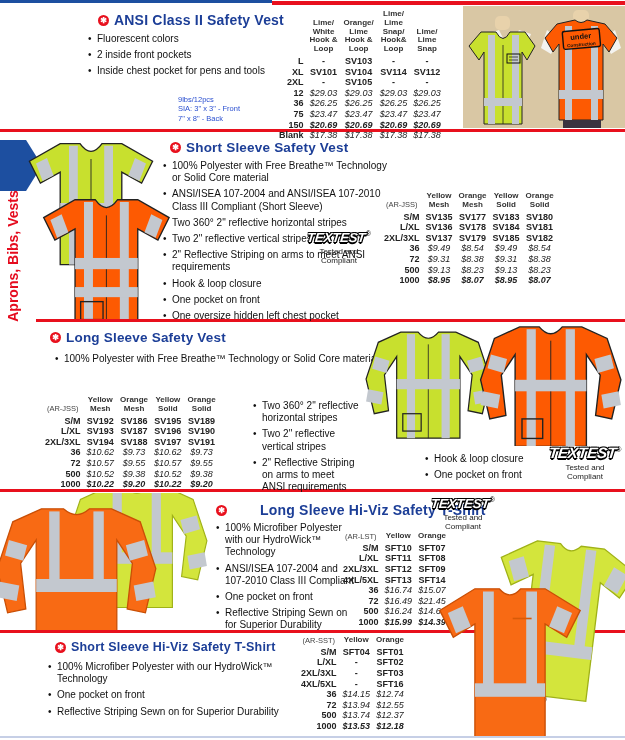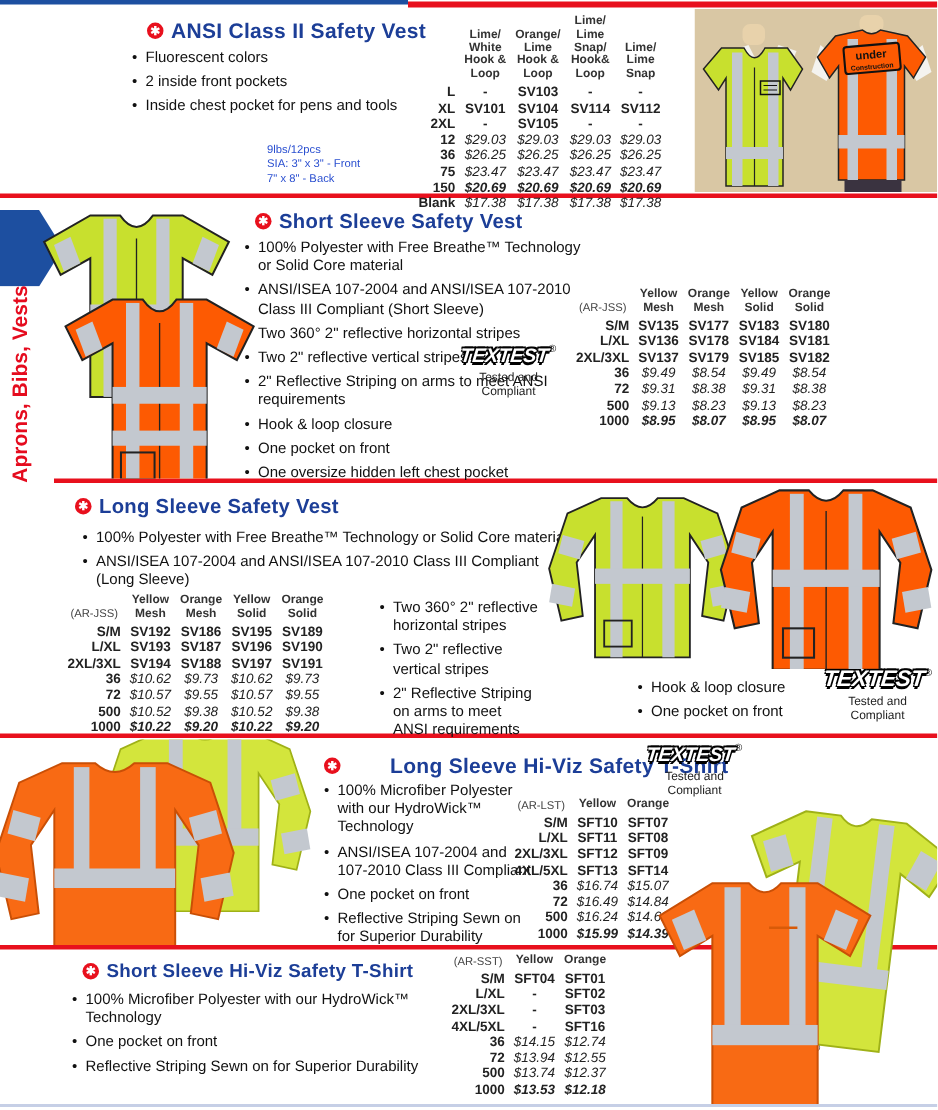--- a/index.html
+++ b/index.html
@@ -314,21 +314,20 @@
       </g>
     </svg>
   </div>
 
   <div class="sec-header" style="left:50px;top:330px;">
     <span class="badge"></span>
     <span class="sec-title">Long Sleeve Safety Vest</span>
   </div>
   <ul class="bullets" style="left:55px;top:353px;width:330px;">
       <li>100% Polyester with Free Breathe™ Technology or Solid Core material</li>
-      <li>ANSI/ISEA 107-2004 and ANSI/ISEA 107-2010 Class III Compliant (Long Sleeve)</li>
     </ul>
   <table class="price-table" style="left:42px;top:396px;">
       <thead>
         <tr>
           <th>(AR-JSS)</th>
           <th>Yellow
 Mesh</th>
           <th>Orange
 Mesh</th>
           <th>Yellow
@@ -478,21 +477,21 @@
           <td>SFT14</td>
         </tr>
         <tr>
           <th>36</th>
           <td class="price">$16.74</td>
           <td class="price">$15.07</td>
         </tr>
         <tr>
           <th>72</th>
           <td class="price">$16.49</td>
-          <td class="price">$14.84</td>
+          <td class="price">$21.45</td>
         </tr>
         <tr>
           <th>500</th>
           <td class="price">$16.24</td>
           <td class="price">$14.62</td>
         </tr>
         <tr class="bold-row">
           <th>1000</th>
           <td class="price">$15.99</td>
           <td class="price">$14.39</td>

